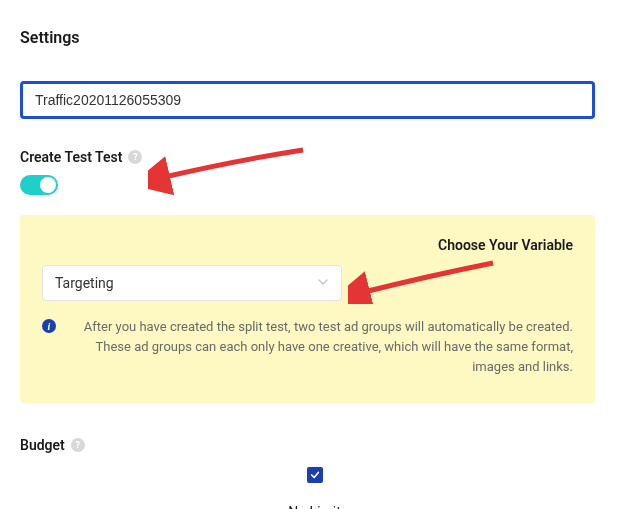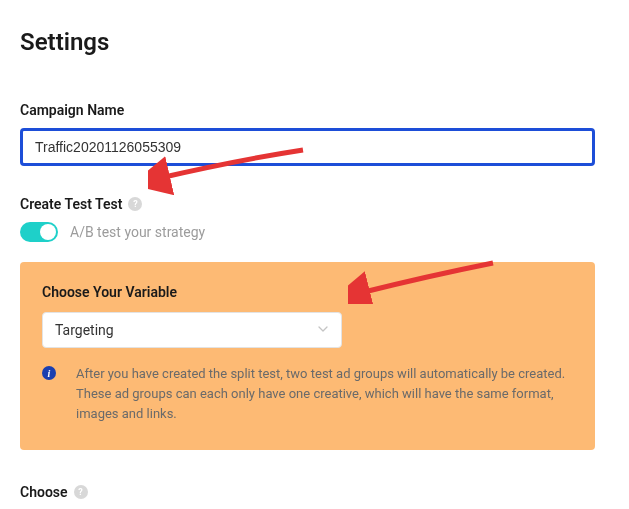--- a/index.html
+++ b/index.html
@@ -6,23 +6,23 @@
     body {
       font-family: -apple-system, BlinkMacSystemFont, "Segoe UI", Roboto, Helvetica, Arial, sans-serif;
       background: #fff;
       color: #1a1a1a;
       width: 629px;
       height: 509px;
       padding: 28px 20px 20px 20px;
       position: relative;
     }
     .page-title {
-      font-size: 24px;
+      font-size: 16px;
       font-weight: 600;
-      margin-bottom: 46px;
+      margin-bottom: 34px;
       color: #1a1a1a;
     }
     .field-label {
       font-size: 14px;
       font-weight: 600;
       color: #1a1a1a;
       margin-bottom: 10px;
       display: flex;
       align-items: center;
       gap: 6px;
@@ -73,24 +73,25 @@
       position: absolute;
       top: 2px;
       right: 2px;
     }
     .toggle-caption {
       font-size: 14px;
       color: #9c9c9c;
     }
     .variable-panel {
       margin-top: 20px;
-      background: #fdba74;
+      background: #fef9c3;
       border-radius: 4px;
       padding: 22px 22px 26px 22px;
       width: 575px;
+      text-align: right;
     }
     .panel-label {
       font-size: 14px;
       font-weight: 600;
       color: #1a1a1a;
       margin-bottom: 12px;
     }
     .select {
       width: 300px;
       height: 36px;
@@ -165,36 +166,34 @@
       position: absolute;
       pointer-events: none;
     }
   </style>
 </head>
 <body>
 
 <h1 class="page-title">Settings</h1>
 
 <div>
-  <div class="field-label">Campaign Name</div>
   <input type="text" class="text-input" value="Traffic20201126055309" style="">
 </div>
 
 <div class="section-spacer"></div>
 
 <div>
   <div class="field-label">
     <span>Create Test Test</span>
     <span class="help-icon">?</span>
   </div>
   <div class="toggle-row">
     <div class="toggle">
       <div class="toggle-knob"></div>
     </div>
-    <span class="toggle-caption">A/B test your strategy</span>
   </div>
 
   <div class="variable-panel">
     <div class="panel-label">Choose Your Variable</div>
     <div class="select">
       <span>Targeting</span>
       <span class="chevron">
         <svg width="12" height="12" viewBox="0 0 12 12">
             <path d="M2 4 L6 8 L10 4" fill="none" stroke="#c4c4c4" stroke-width="1.3" stroke-linecap="round" stroke-linejoin="round"></path>
           </svg>
@@ -202,21 +201,21 @@
     </div>
     <div class="info-row">
       <div class="info-icon">i</div>
       <div class="info-text">After you have created the split test, two test ad groups will automatically be created. These ad groups can each only have one creative, which will have the same format, images and links.</div>
     </div>
   </div>
 </div>
 
 <div class="budget-section">
   <div class="field-label">
-    <span>Choose</span>
+    <span>Budget</span>
     <span class="help-icon">?</span>
   </div>
   <div class="checkbox-row">
     <div class="checkbox">
       <svg viewBox="0 0 12 12">
           <path d="M2 6 L5 9 L10 3" fill="none" stroke="#fff" stroke-width="2" stroke-linecap="round" stroke-linejoin="round"></path>
         </svg>
     </div>
     <span class="checkbox-label">No Limit</span>
   </div>

